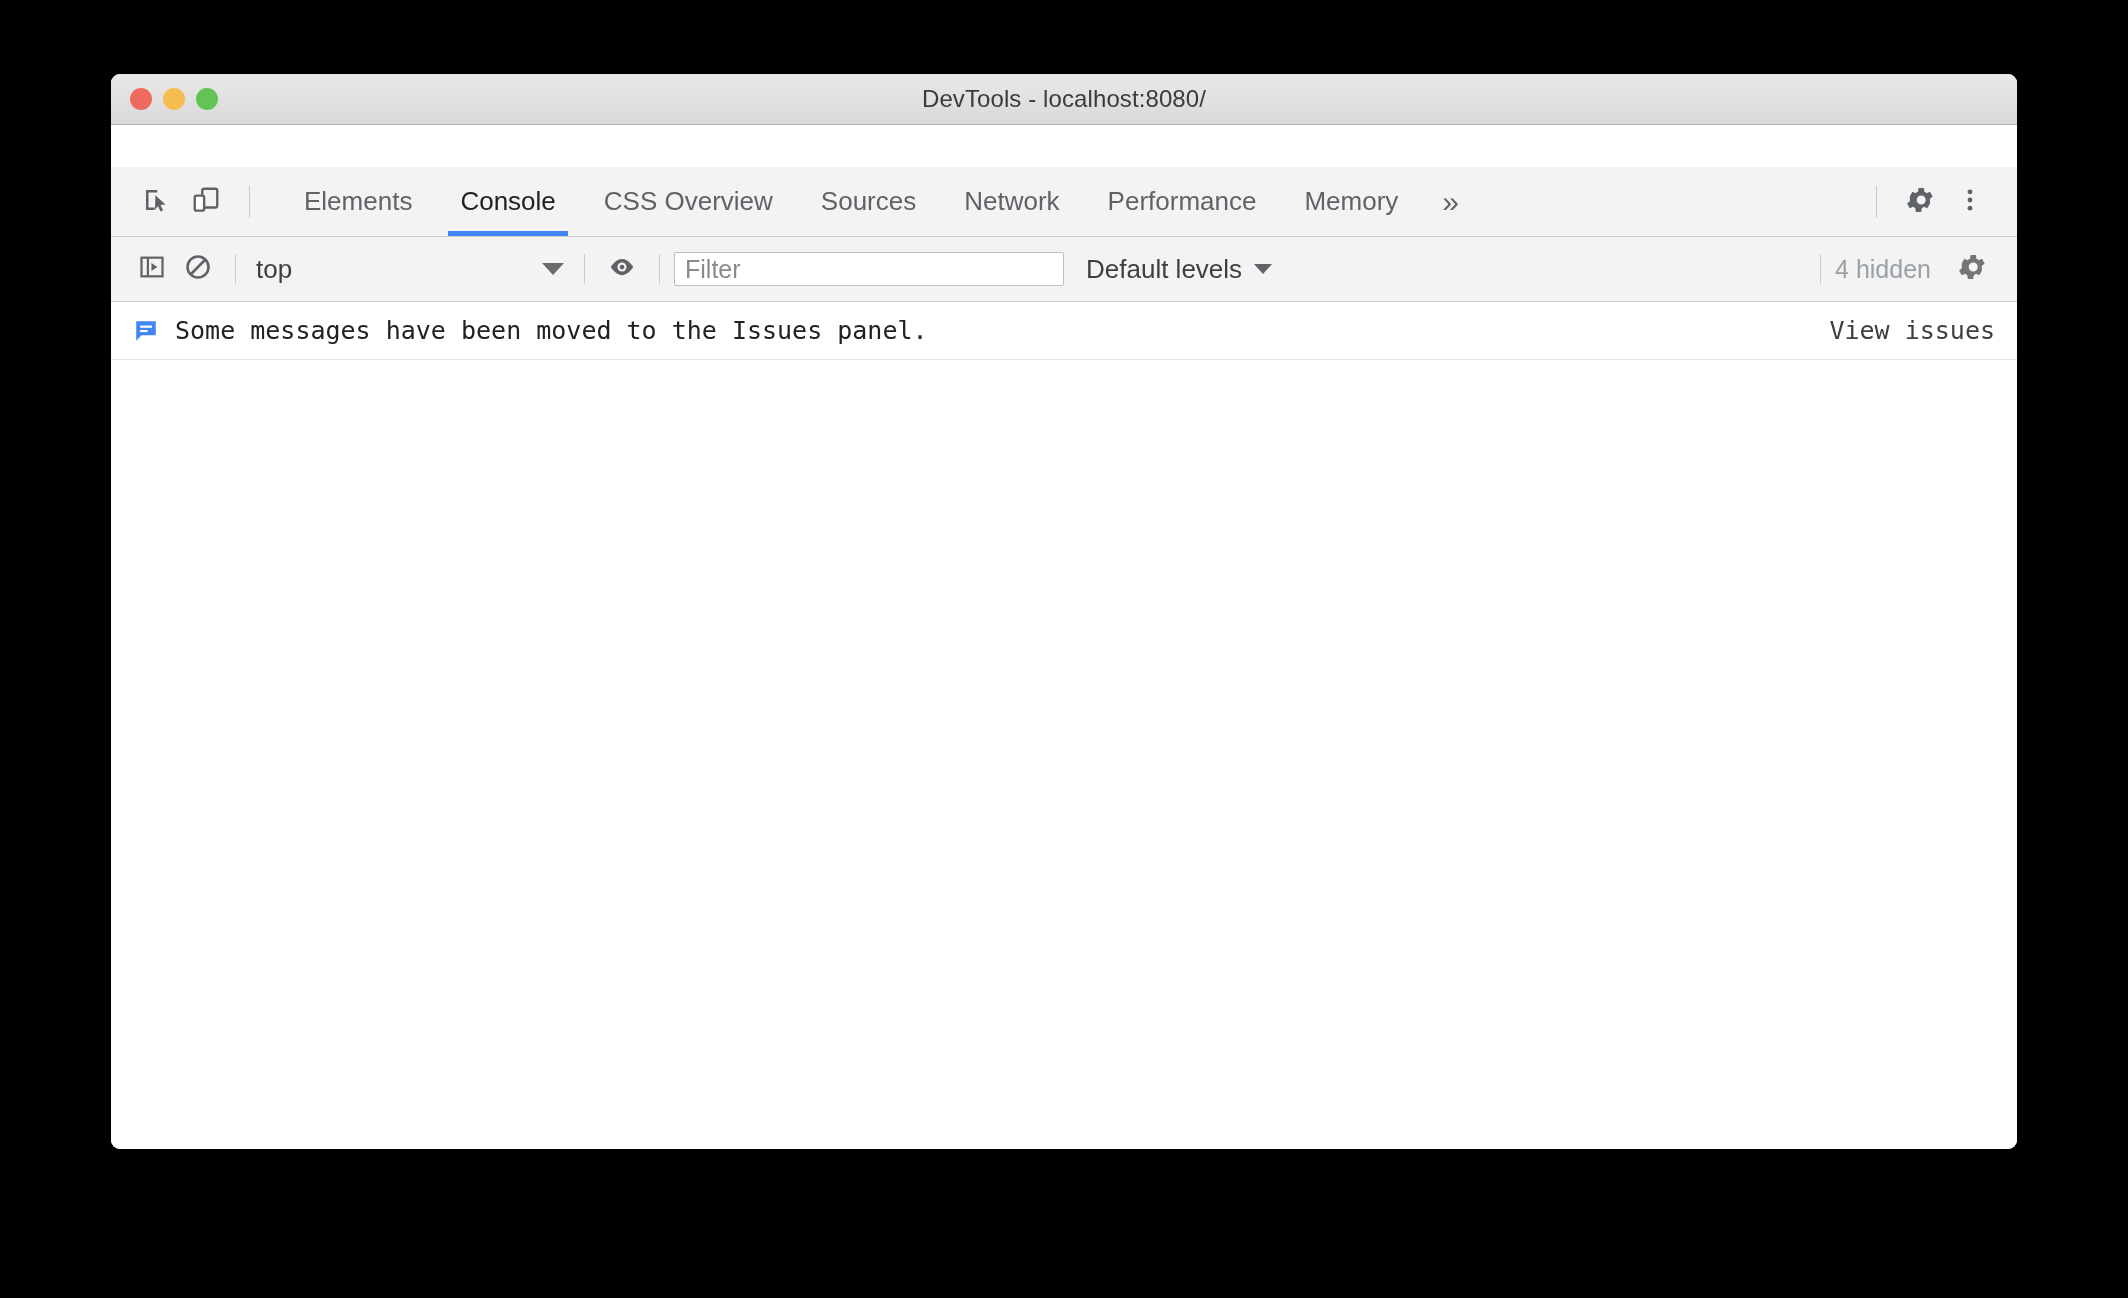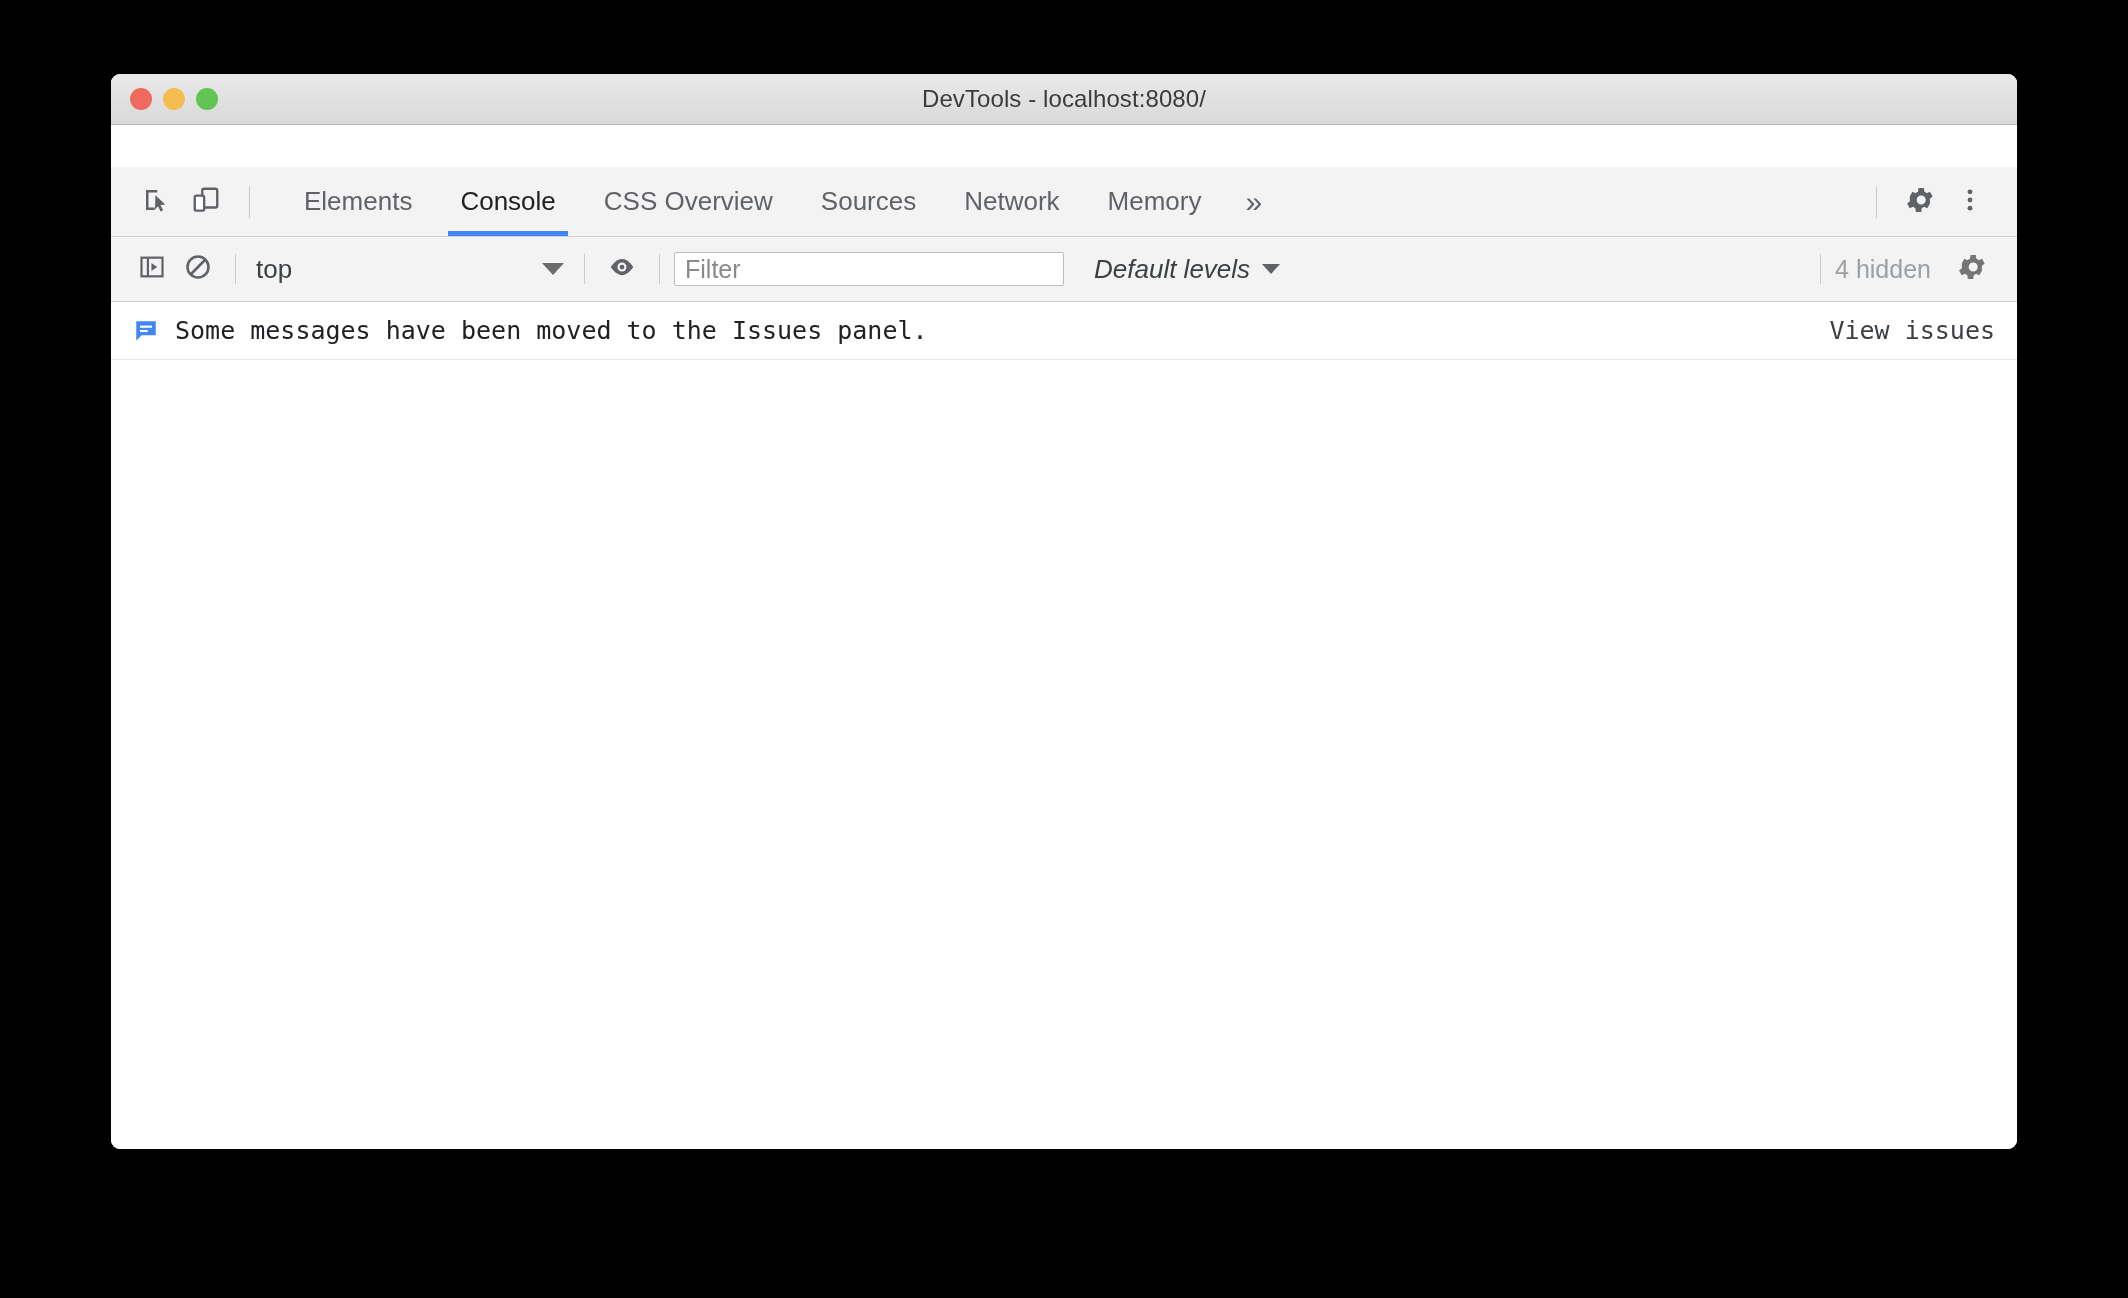--- a/index.html
+++ b/index.html
@@ -184,25 +184,24 @@
     padding: 0 10px;
     box-sizing: border-box;
     font-family: "Liberation Sans", sans-serif;
     outline: none;
   }
   #filter-input::placeholder { color: #8a8a8a; }
   #levels-select {
     display: flex;
     align-items: center;
     gap: 12px;
-    margin-left: 30px;
+    margin-left: 22px;
     cursor: pointer;
     font-size: 26px;
     color: #3c4043;
-    font-style: italic;
   }
   .caret-sm {
     width: 0; height: 0;
     border-left: 9px solid transparent;
     border-right: 9px solid transparent;
     border-top: 10px solid #5f6368;
   }
   #consolebar-right {
     margin-left: auto;
     display: flex;
@@ -296,20 +295,23 @@
         <span>Console</span>
       </div>
       <div class="tab">
         <span>CSS Overview</span>
       </div>
       <div class="tab">
         <span>Sources</span>
       </div>
       <div class="tab">
         <span>Network</span>
+      </div>
+      <div class="tab">
+        <span>Performance</span>
       </div>
       <div class="tab">
         <span>Memory</span>
       </div>
       <div class="tab more">
         <span>»</span>
       </div>
     </div>
 
     <div id="tabbar-right">

